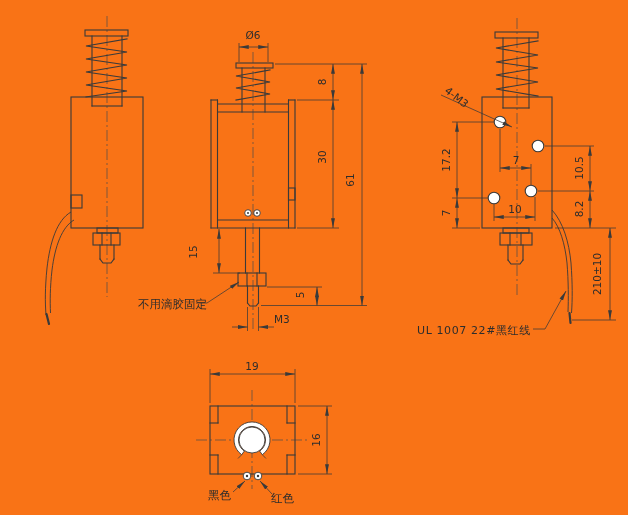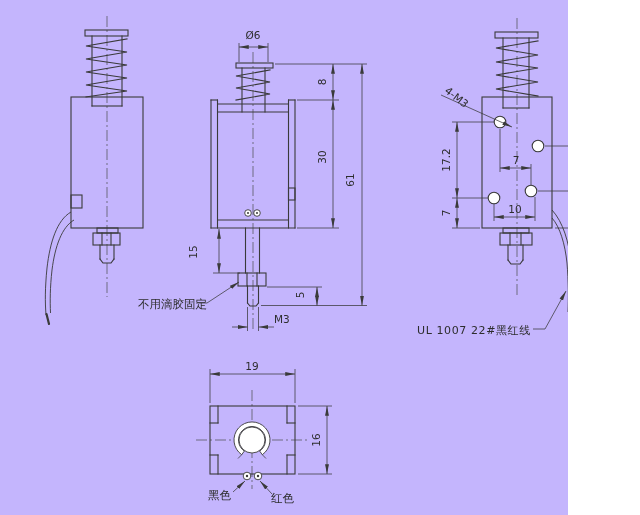--- a/index.html
+++ b/index.html
@@ -1,16 +1,16 @@
 <!DOCTYPE html>
 <html><head>
 <meta charset="utf-8">
 <style>
   html,body{margin:0;padding:0;background:#ffffff;}
-  .stage{position:relative;width:568px;height:515px;background:#c4b5fd;overflow:hidden;
+  .stage{position:relative;width:628px;height:515px;background:#f97316;overflow:hidden;
          font-family:"DejaVu Sans",sans-serif;}
   svg{display:block;}
   
   .ol{stroke:#3a3a3a;stroke-width:1.1;fill:none;stroke-linecap:square;}
   
   .tl{stroke:#3a3a3a;stroke-width:0.75;fill:none;}
   
   .cl{stroke:#4a4a4a;stroke-width:0.7;fill:none;stroke-dasharray:11 3 2 3;}
   
   .wf{fill:#ffffff;stroke:#3a3a3a;stroke-width:1.1;}

